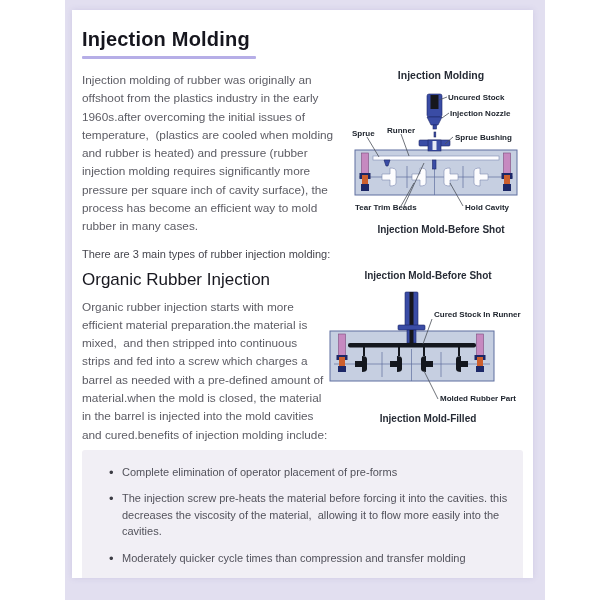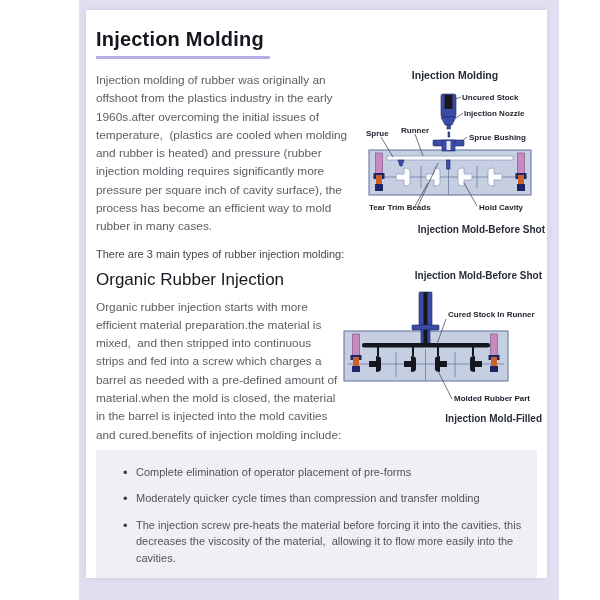--- a/index.html
+++ b/index.html
@@ -2,21 +2,21 @@
 <html style="--panel: #e2dff0; --accent: #b6aee7; --bullets-bg: #f1eff5; --body: #5c5c64; --mold: #c6cfe1; --mold-stroke: #5f6f9f; --navy: #3a4ca5; --navy-dark: #1c2767; --stock: #17171d; --pink: #c689c0; --orange: #cd5f2d; --rubber: #14171e;"><head>
 <meta charset="utf-8">
 <style>
   html,body{margin:0;padding:0;}
   body{
     width:600px;height:600px;position:relative;overflow:hidden;
     background:#ffffff;
     font-family:"Liberation Sans","DejaVu Sans",sans-serif;
   }
   .panel{
-    position:absolute;left:79px;top:0;width:480px;height:600px;
+    position:absolute;left:65px;top:0;width:480px;height:600px;
     background:var(--panel,#e2dff0);
   }
   .card{
     position:absolute;left:7px;top:10px;width:461px;height:568px;
     background:#ffffff;box-shadow:0 0 6px rgba(120,110,180,.18);
     padding:12px 6px 0 10px;box-sizing:border-box;overflow:hidden;
   }
   h1{
     margin:6px 0 0 0;font-size:20px;font-weight:600;color:#16161e;letter-spacing:.2px;
   }
@@ -29,21 +29,21 @@
   }
   .row1 .body{width:268px;}
   .types{font-size:11px;color:#46464e;margin:12px 0 8px 0;}
   .row2{margin-top:2px;}
   .col-left{width:246px;flex:none;}
   h2{margin:2px 0 8px 0;font-size:17px;font-weight:400;color:#17171f;}
   .fig{margin:0;flex:none;}
   .fig1{width:180px;margin-left:1px;}
   .fig2{width:200px;margin-left:0;}
   .fig-title{font-size:10.5px;font-weight:700;color:#272c36;text-align:center;margin:0 0 9px 0;}
-  .fig-caption{font-size:10px;font-weight:700;color:#272c36;text-align:right;margin-top:4px;}
+  .fig-caption{font-size:10px;font-weight:700;color:#272c36;text-align:center;margin-top:4px;}
   .fig-caption.top{margin:2px 0 8px 0;}
   .bullets{
     list-style:none;margin:6px 4px 0 0;background:var(--bullets-bg,#f1eff5);
     border-radius:3px;padding:14px 14px 14px 24px;
   }
   .bullets li{
     position:relative;padding-left:16px;margin-bottom:10px;
     font-size:11px;line-height:1.5;color:#52525b;white-space:pre-wrap;
   }
   .bullets li:last-child{margin-bottom:0;}
@@ -198,18 +198,18 @@
 
           <text class="lbl" x="106" y="28">Cured Stock In Runner</text>
           <text class="lbl" x="112" y="112">Molded Rubber Part</text>
         </svg>
         <div class="fig-caption">Injection Mold-Filled</div>
       </figure>
     </div>
 
     <ul class="bullets">
       <li>Complete elimination of operator placement of pre-forms</li>
+      <li>The injection screw pre-heats the material before forcing it into the cavities. this decreases the viscosity of the material,  allowing it to flow more easily into the cavities.</li>
       <li>Moderately quicker cycle times than compression and transfer molding</li>
-      <li>The injection screw pre-heats the material before forcing it into the cavities. this decreases the viscosity of the material,  allowing it to flow more easily into the cavities.</li>
     </ul>
 
   </div>
 </div>
 
 </body></html>

